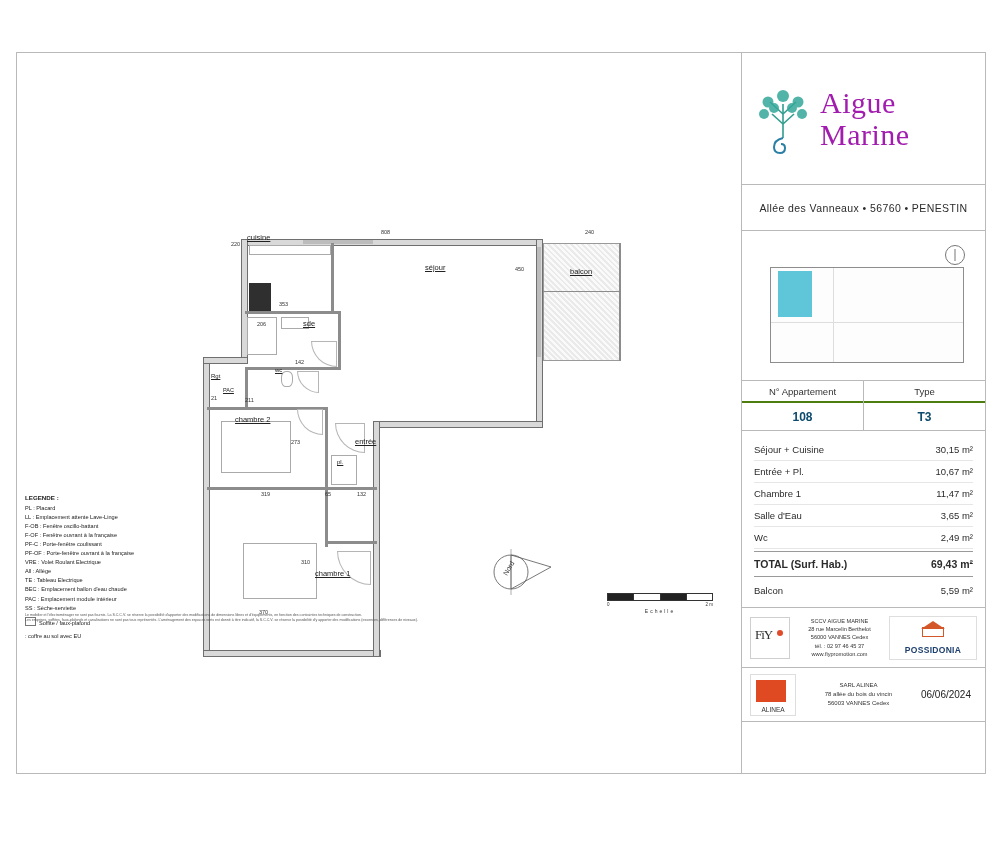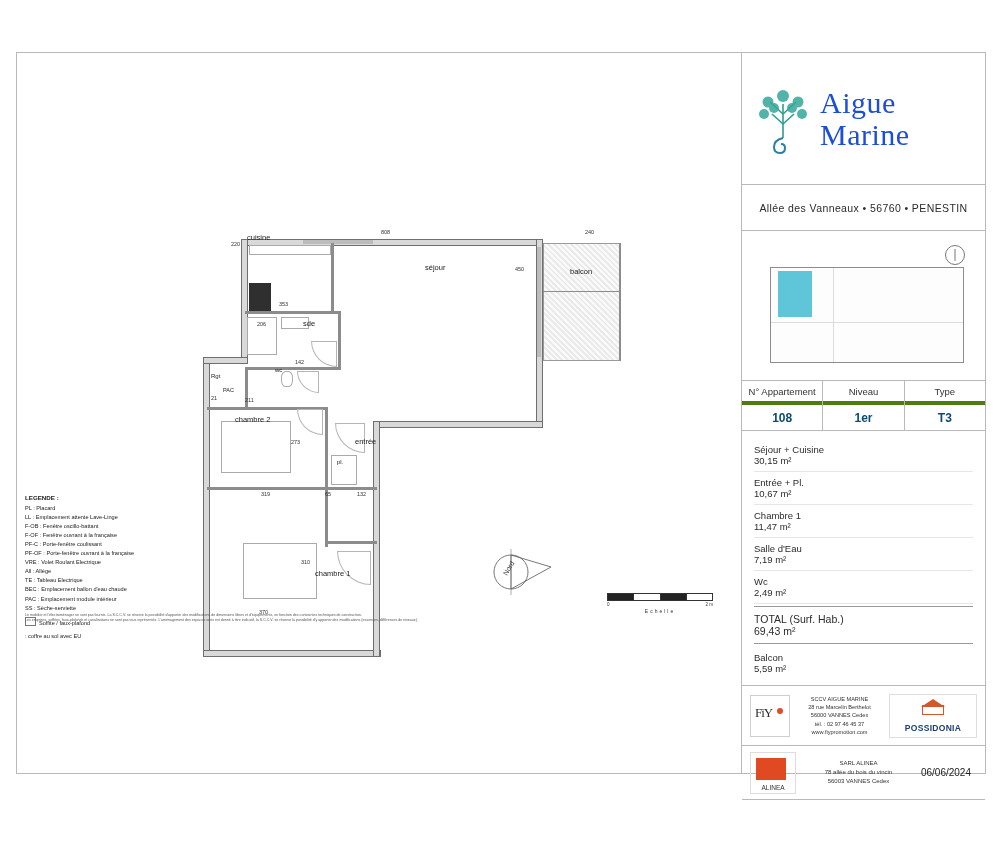--- a/index.html
+++ b/index.html
@@ -7,46 +7,46 @@
 
   .sheet{position:absolute;left:16px;top:52px;width:968px;height:720px;border:1px solid #b9b9b9;background:#fff;}
 
   
   .rightpanel{position:absolute;right:0;top:0;width:244px;height:100%;border-left:1px solid #b9b9b9;box-sizing:border-box;}
   .rp-block{border-bottom:1px solid #b9b9b9;box-sizing:border-box;}
 
   .logo-block{height:132px;display:flex;align-items:center;justify-content:flex-start;padding-left:10px;}
   .logo-mark{width:62px;height:78px;position:relative;flex:none;margin-right:6px;}
   .logo-text{line-height:1.0;}
-  .logo-text .l1,.logo-text .l2{font-size:30px;letter-spacing:.5px;color:#1d4ed8;font-family:"Liberation Serif",serif;}
+  .logo-text .l1,.logo-text .l2{font-size:30px;letter-spacing:.5px;color:#a21caf;font-family:"Liberation Serif",serif;}
   .logo-text .l2{display:block;margin-top:2px;}
 
   .addr-block{height:46px;display:flex;align-items:center;justify-content:center;}
   .addr-block span{font-size:10.5px;letter-spacing:.4px;color:#2b2b2b;}
 
   .loc-block{height:150px;position:relative;}
   .loc-inner{position:absolute;left:14px;top:10px;right:14px;bottom:10px;}
   .compass-sm{position:absolute;right:6px;top:4px;width:18px;height:18px;border-radius:50%;border:1px solid #777;}
   .compass-sm:after{content:"";position:absolute;left:50%;top:3px;width:1px;height:12px;background:#777;transform:translateX(-50%);}
   .plan-mini{position:absolute;left:6px;top:22px;width:206px;height:104px;}
   .mini-hl{position:absolute;left:16px;top:8px;width:34px;height:46px;background:#5ec6d8;}
   .mini-shape{position:absolute;left:8px;top:4px;width:192px;height:94px;border:1px solid #8d8d8d;background:#fdfdfd;}
   .mini-shape:before{content:"";position:absolute;left:62px;top:0;width:1px;height:94px;background:#ddd;}
   .mini-shape:after{content:"";position:absolute;left:0;top:54px;width:192px;height:1px;background:#ddd;}
 
   .idtable{display:flex;height:50px;}
   .idcol{flex:1;border-right:1px solid #b9b9b9;box-sizing:border-box;display:flex;flex-direction:column;}
   .idcol:last-child{border-right:none;}
-  .idhead{height:20px;border-bottom:4px solid #4d7c0f;display:flex;align-items:center;justify-content:center;font-size:9.5px;color:#333;}
+  .idhead{height:20px;border-bottom:2px solid #4d7c0f;display:flex;align-items:center;justify-content:center;font-size:9.5px;color:#333;}
   .idval{flex:1;display:flex;align-items:center;justify-content:center;font-size:12px;font-weight:bold;color:#0c4a6e;}
 
   .surfaces{padding:8px 12px 6px 12px;}
-  .srow{display:flex;justify-content:space-between;font-size:9.5px;padding:5px 0;border-bottom:1px solid #e6e6e6;color:#2b2b2b;flex-direction:column;}
+  .srow{display:flex;justify-content:space-between;font-size:9.5px;padding:5px 0;border-bottom:1px solid #e6e6e6;color:#2b2b2b;}
   .srow:last-child{border-bottom:none;}
-  .srow.total{font-weight:normal;font-size:10.5px;border-top:1px solid #9a9a9a;border-bottom:1px solid #9a9a9a;padding:6px 0;margin-top:2px;}
+  .srow.total{font-weight:bold;font-size:10.5px;border-top:1px solid #9a9a9a;border-bottom:1px solid #9a9a9a;padding:6px 0;margin-top:2px;}
   .srow.balcon{padding-top:8px;}
 
   .promo{height:60px;display:flex;align-items:center;gap:6px;padding:4px 8px;box-sizing:border-box;}
   .fiy{width:38px;height:40px;border:1px solid #cfcfcf;position:relative;flex:none;}
   .fiy .fi{position:absolute;left:4px;top:9px;font-size:13px;font-family:"Liberation Serif",serif;color:#2d2d2d;letter-spacing:-1px;}
   .fiy .dot{position:absolute;right:6px;top:12px;width:6px;height:6px;background:#e14b2a;border-radius:50%;}
   .promo-txt{font-size:5.6px;line-height:1.45;color:#333;flex:1;text-align:center;}
   .poss{width:86px;height:42px;border:1px solid #dedede;position:relative;flex:none;}
   .poss .house{position:absolute;left:50%;top:4px;transform:translateX(-50%);width:22px;height:16px;}
   .poss .house:before{content:"";position:absolute;left:0;top:6px;width:22px;height:10px;border:1.6px solid #d4572a;box-sizing:border-box;}
@@ -60,21 +60,21 @@
   .archi-txt{flex:1;text-align:center;font-size:6px;line-height:1.5;color:#333;}
   .archi-date{font-size:10px;color:#222;white-space:nowrap;padding-right:6px;}
 
   
   .left{position:absolute;left:0;top:0;right:244px;height:100%;}
 
   .plan{position:absolute;left:168px;top:118px;width:470px;height:460px;}
 
   .wall{position:absolute;background:#d9d9d9;border:1px solid #6f6f6f;box-sizing:border-box;}
   .thin{position:absolute;background:#8c8c8c;}
-  .room-label{position:absolute;font-size:7.5px;color:#222;}
+  .room-label{position:absolute;font-size:7.5px;color:#222;text-decoration:underline;}
   .dim{position:absolute;font-size:5.5px;color:#333;}
   .hatch{position:absolute;background:repeating-linear-gradient(45deg,#eaeaea 0 2px,#fafafa 2px 4px);border:1px solid #9a9a9a;box-sizing:border-box;}
   .furn{position:absolute;border:1px solid #aaa;box-sizing:border-box;background:#fff;}
   .door{position:absolute;border:1px solid #b5b5b5;border-radius:0 0 0 100%;box-sizing:border-box;}
 
   .legend{position:absolute;left:8px;top:440px;width:150px;font-size:5.6px;line-height:1.62;color:#222;}
   .legend .ttl{font-weight:bold;font-size:6.2px;margin-bottom:1px;}
   .legend .swatch{display:inline-block;width:9px;height:7px;border:1px solid #777;background:#fff;vertical-align:-1px;margin-right:3px;}
   .legend .note{margin-top:4px;}
 
@@ -261,45 +261,41 @@
         </div>
       </div>
     </div>
 
     <div class="rp-block idtable">
       <div class="idcol">
         <div class="idhead">N° Appartement</div>
         <div class="idval">108</div>
       </div>
       <div class="idcol">
-        <div class="idhead">Niveau</div>
-        <div class="idval">1er</div>
-      </div>
-      <div class="idcol">
         <div class="idhead">Type</div>
         <div class="idval">T3</div>
       </div>
     </div>
 
     <div class="rp-block surfaces">
       <div class="srow">
         <span>Séjour + Cuisine</span>
         <span>30,15 m²</span>
       </div>
       <div class="srow">
         <span>Entrée + Pl.</span>
         <span>10,67 m²</span>
       </div>
       <div class="srow">
         <span>Chambre 1</span>
         <span>11,47 m²</span>
       </div>
       <div class="srow">
         <span>Salle d'Eau</span>
-        <span>7,19 m²</span>
+        <span>3,65 m²</span>
       </div>
       <div class="srow">
         <span>Wc</span>
         <span>2,49 m²</span>
       </div>
       <div class="srow total">
         <span>TOTAL (Surf. Hab.)</span>
         <span>69,43 m²</span>
       </div>
       <div class="srow balcon">

